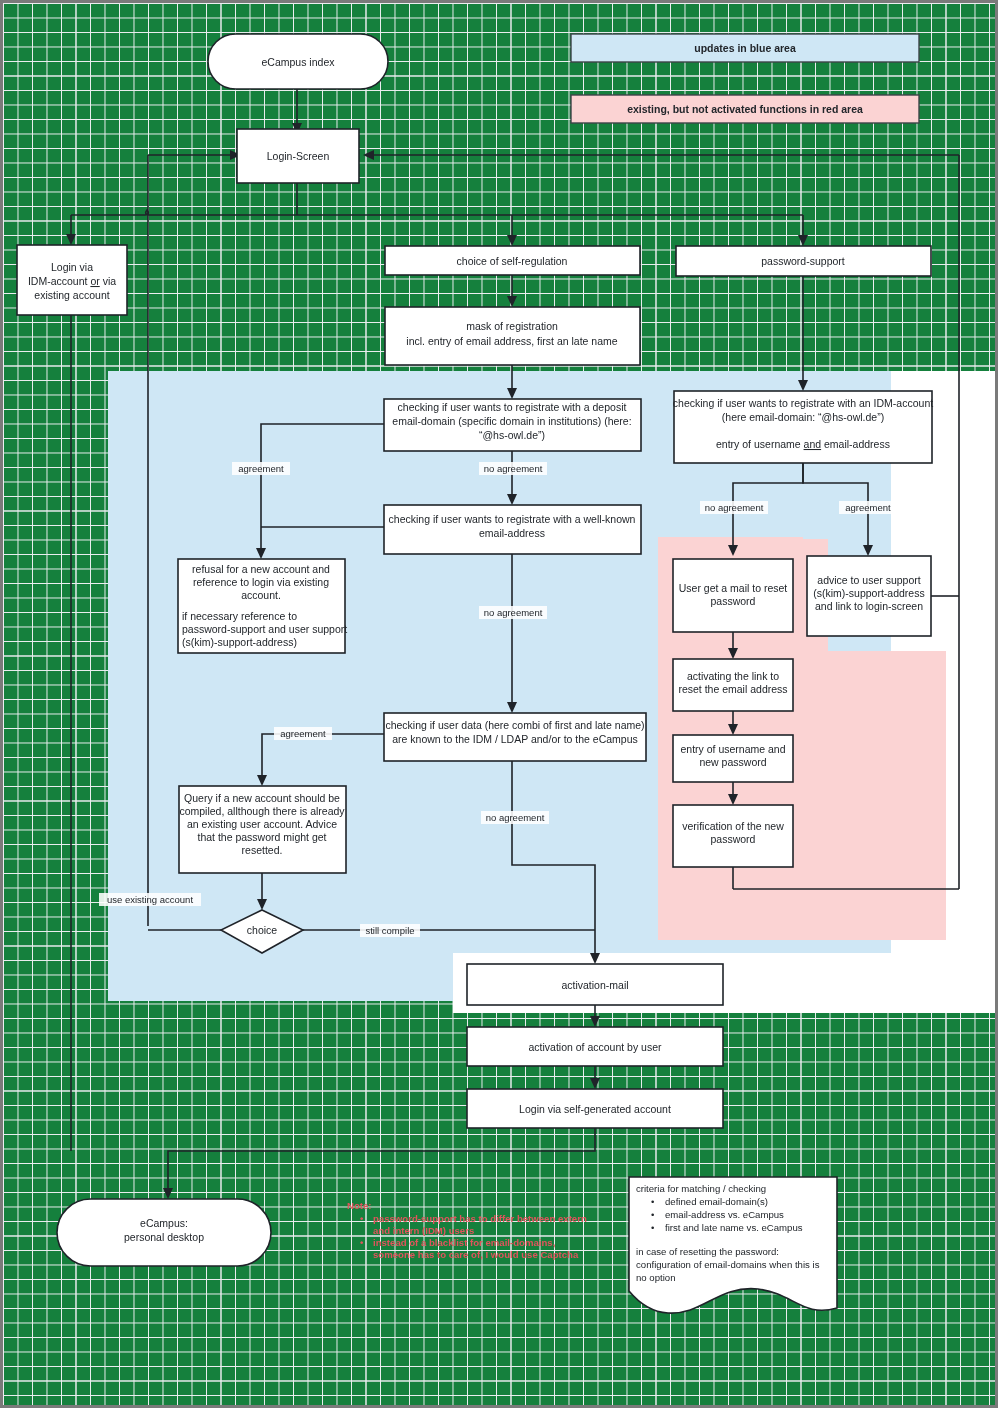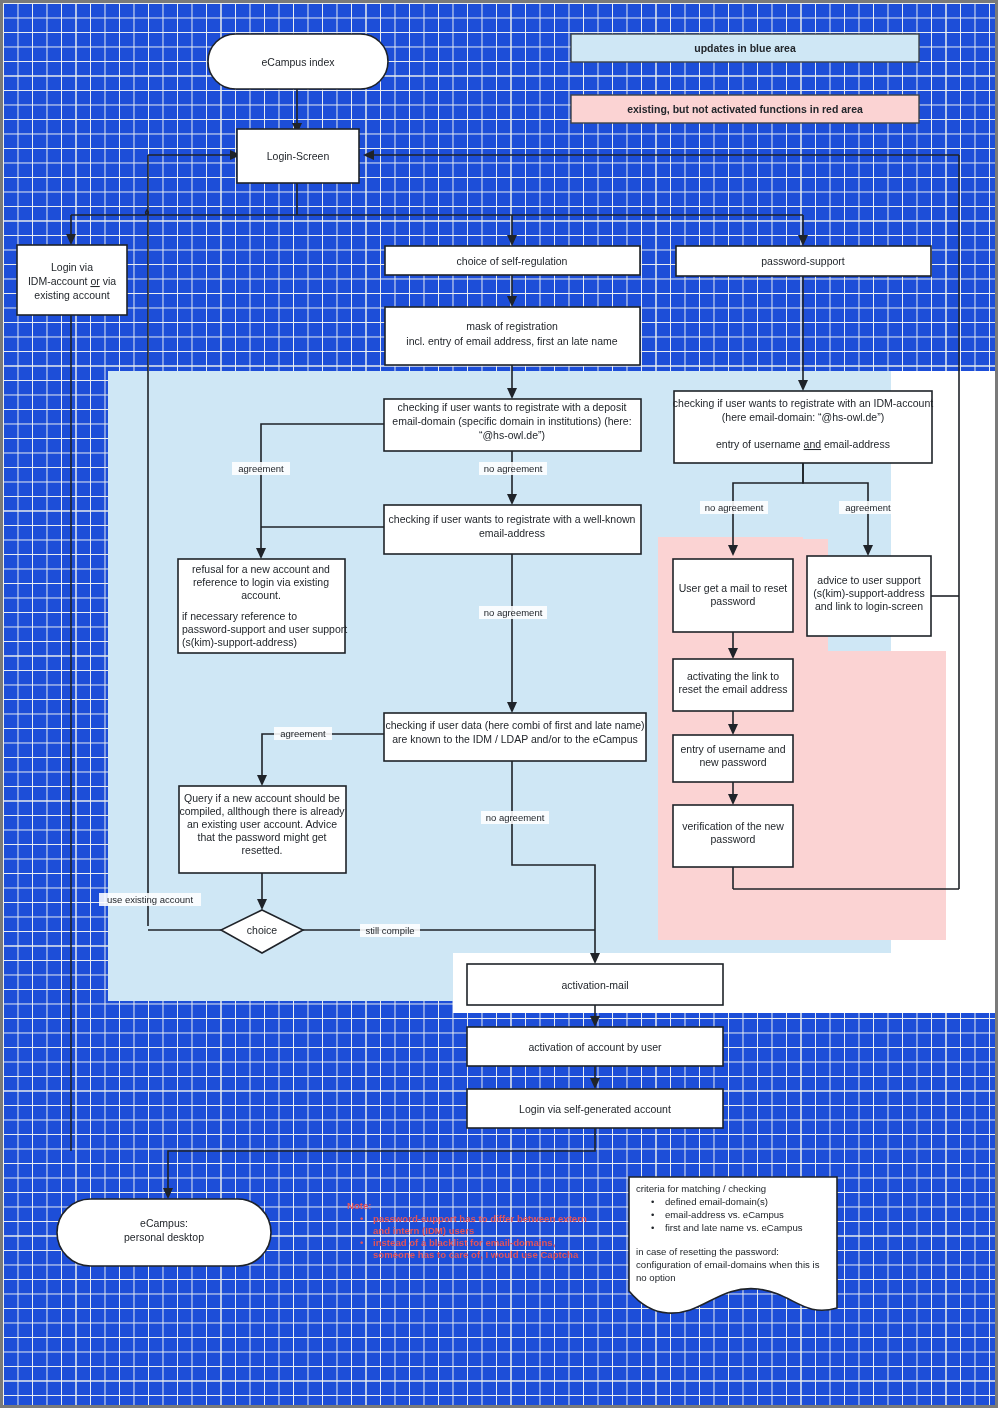--- a/index.html
+++ b/index.html
@@ -1,19 +1,19 @@
 <!DOCTYPE html>
 <html><head>
 <meta charset="utf-8">
 <style>
   html,body{margin:0;padding:0;background:#888;}
   body{font-family:"Liberation Sans",sans-serif;}
   #page{
     position:relative;width:998px;height:1408px;overflow:hidden;
-    background:#1d4ed8;
+    background:#15803d;
     box-sizing:border-box;
     border:3px solid #7a7a7a;
   }
   #grid{position:absolute;inset:0;
     background-image:
       linear-gradient(to right,#eceff1 1px,transparent 1px),
       linear-gradient(to bottom,#eceff1 1px,transparent 1px),
       linear-gradient(to right,#dfe4e7 1px,transparent 1px),
       linear-gradient(to bottom,#dfe4e7 1px,transparent 1px);
     background-size:14.5px 14.5px,14.5px 14.5px,72.5px 72.5px,72.5px 72.5px;

